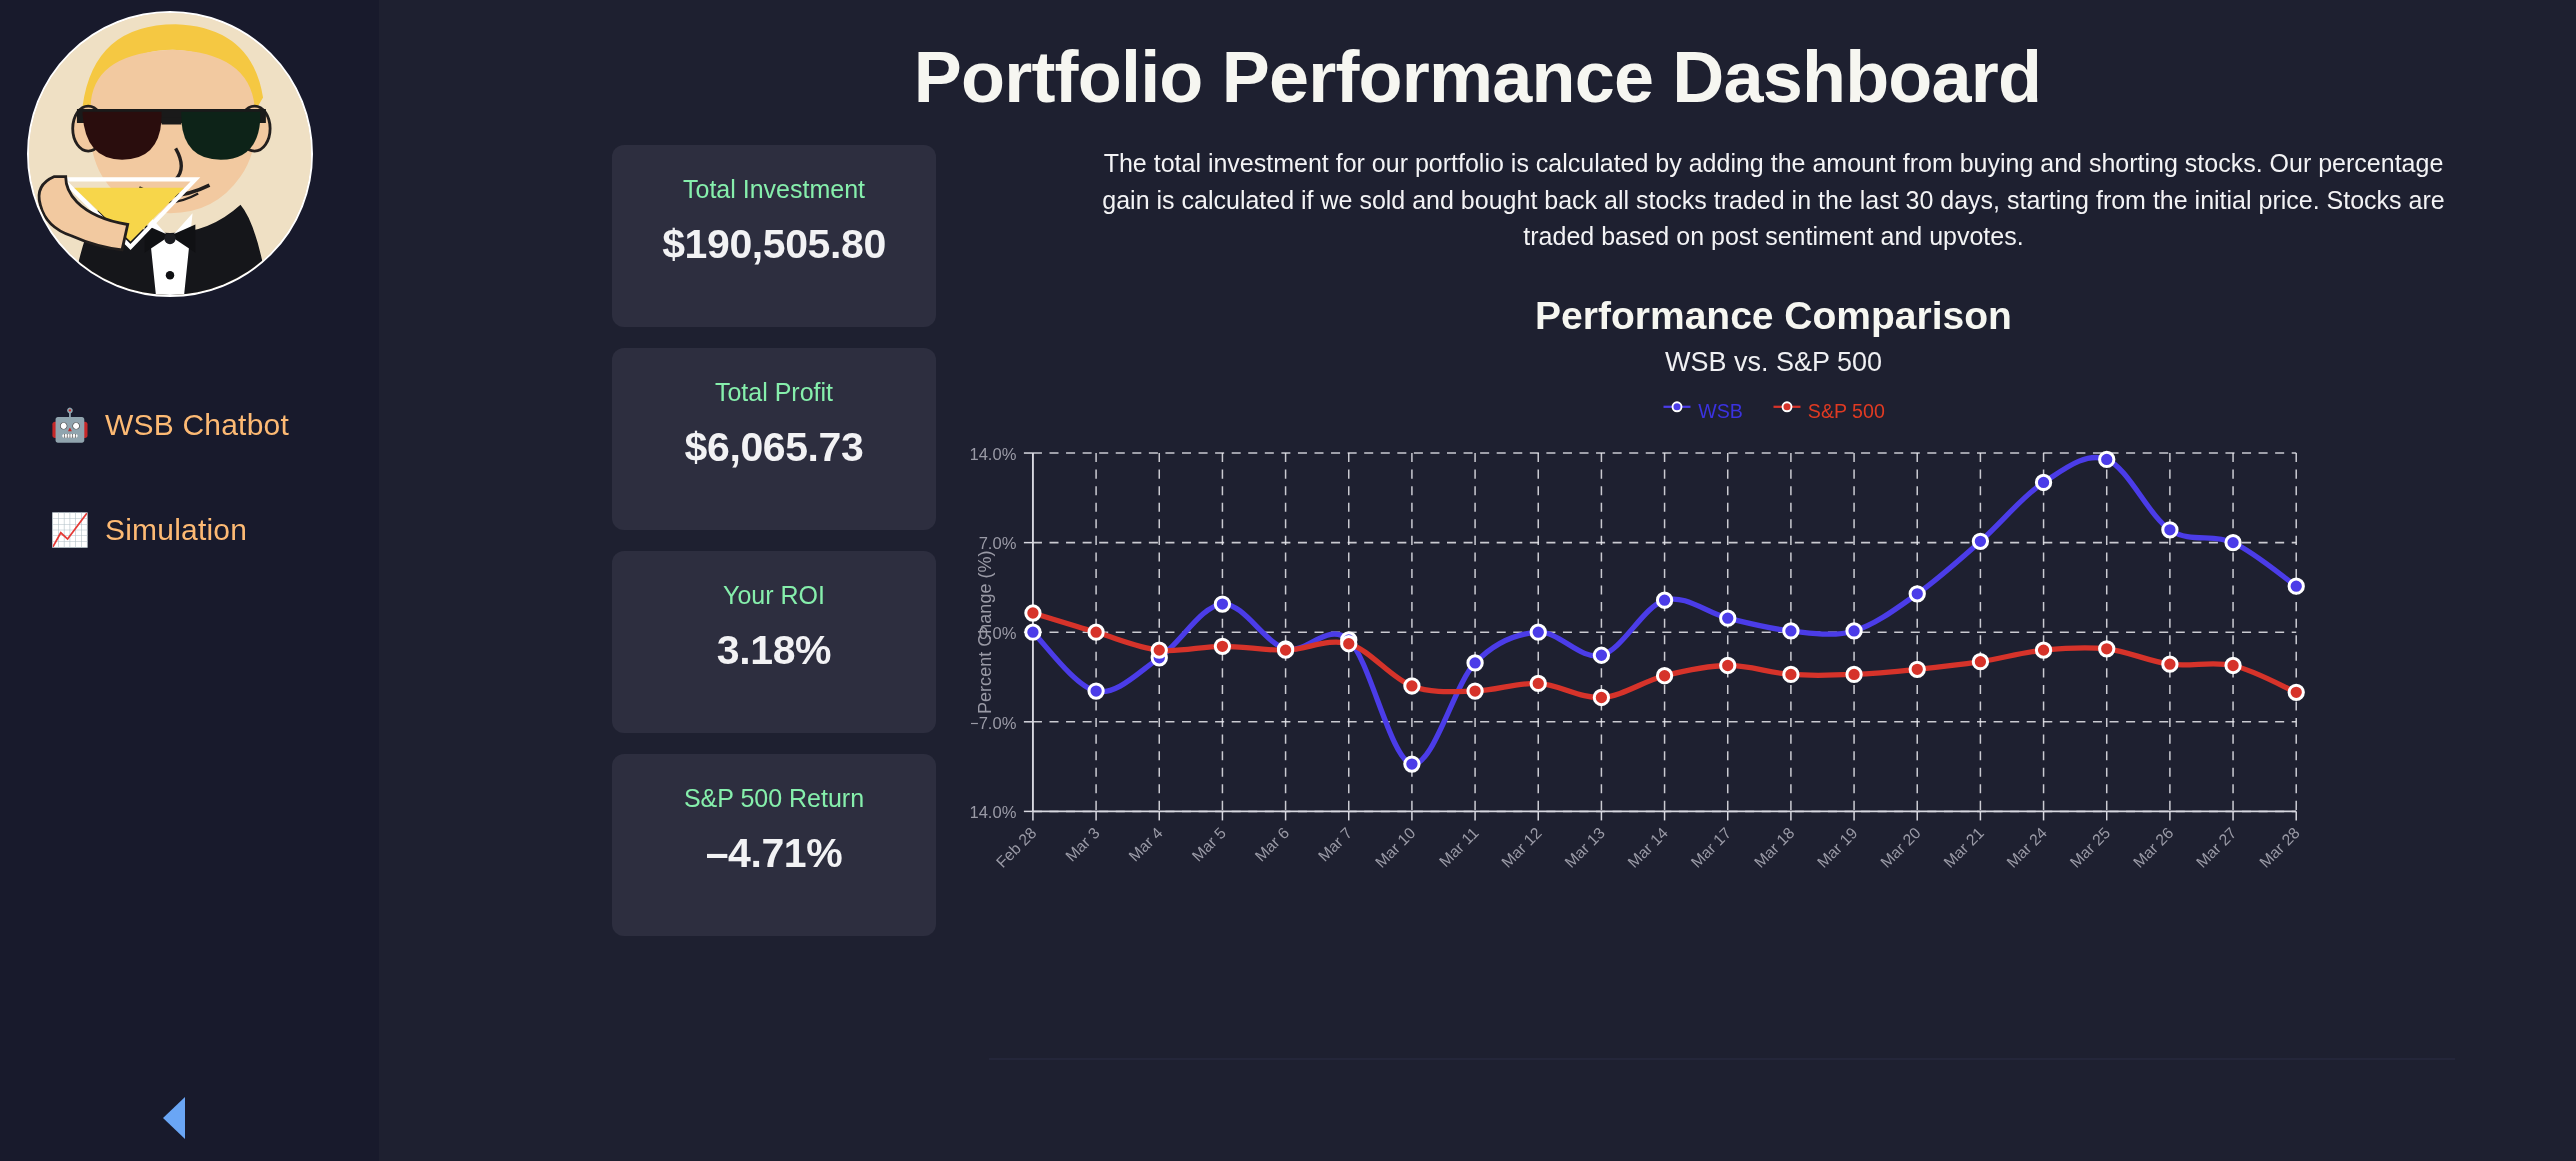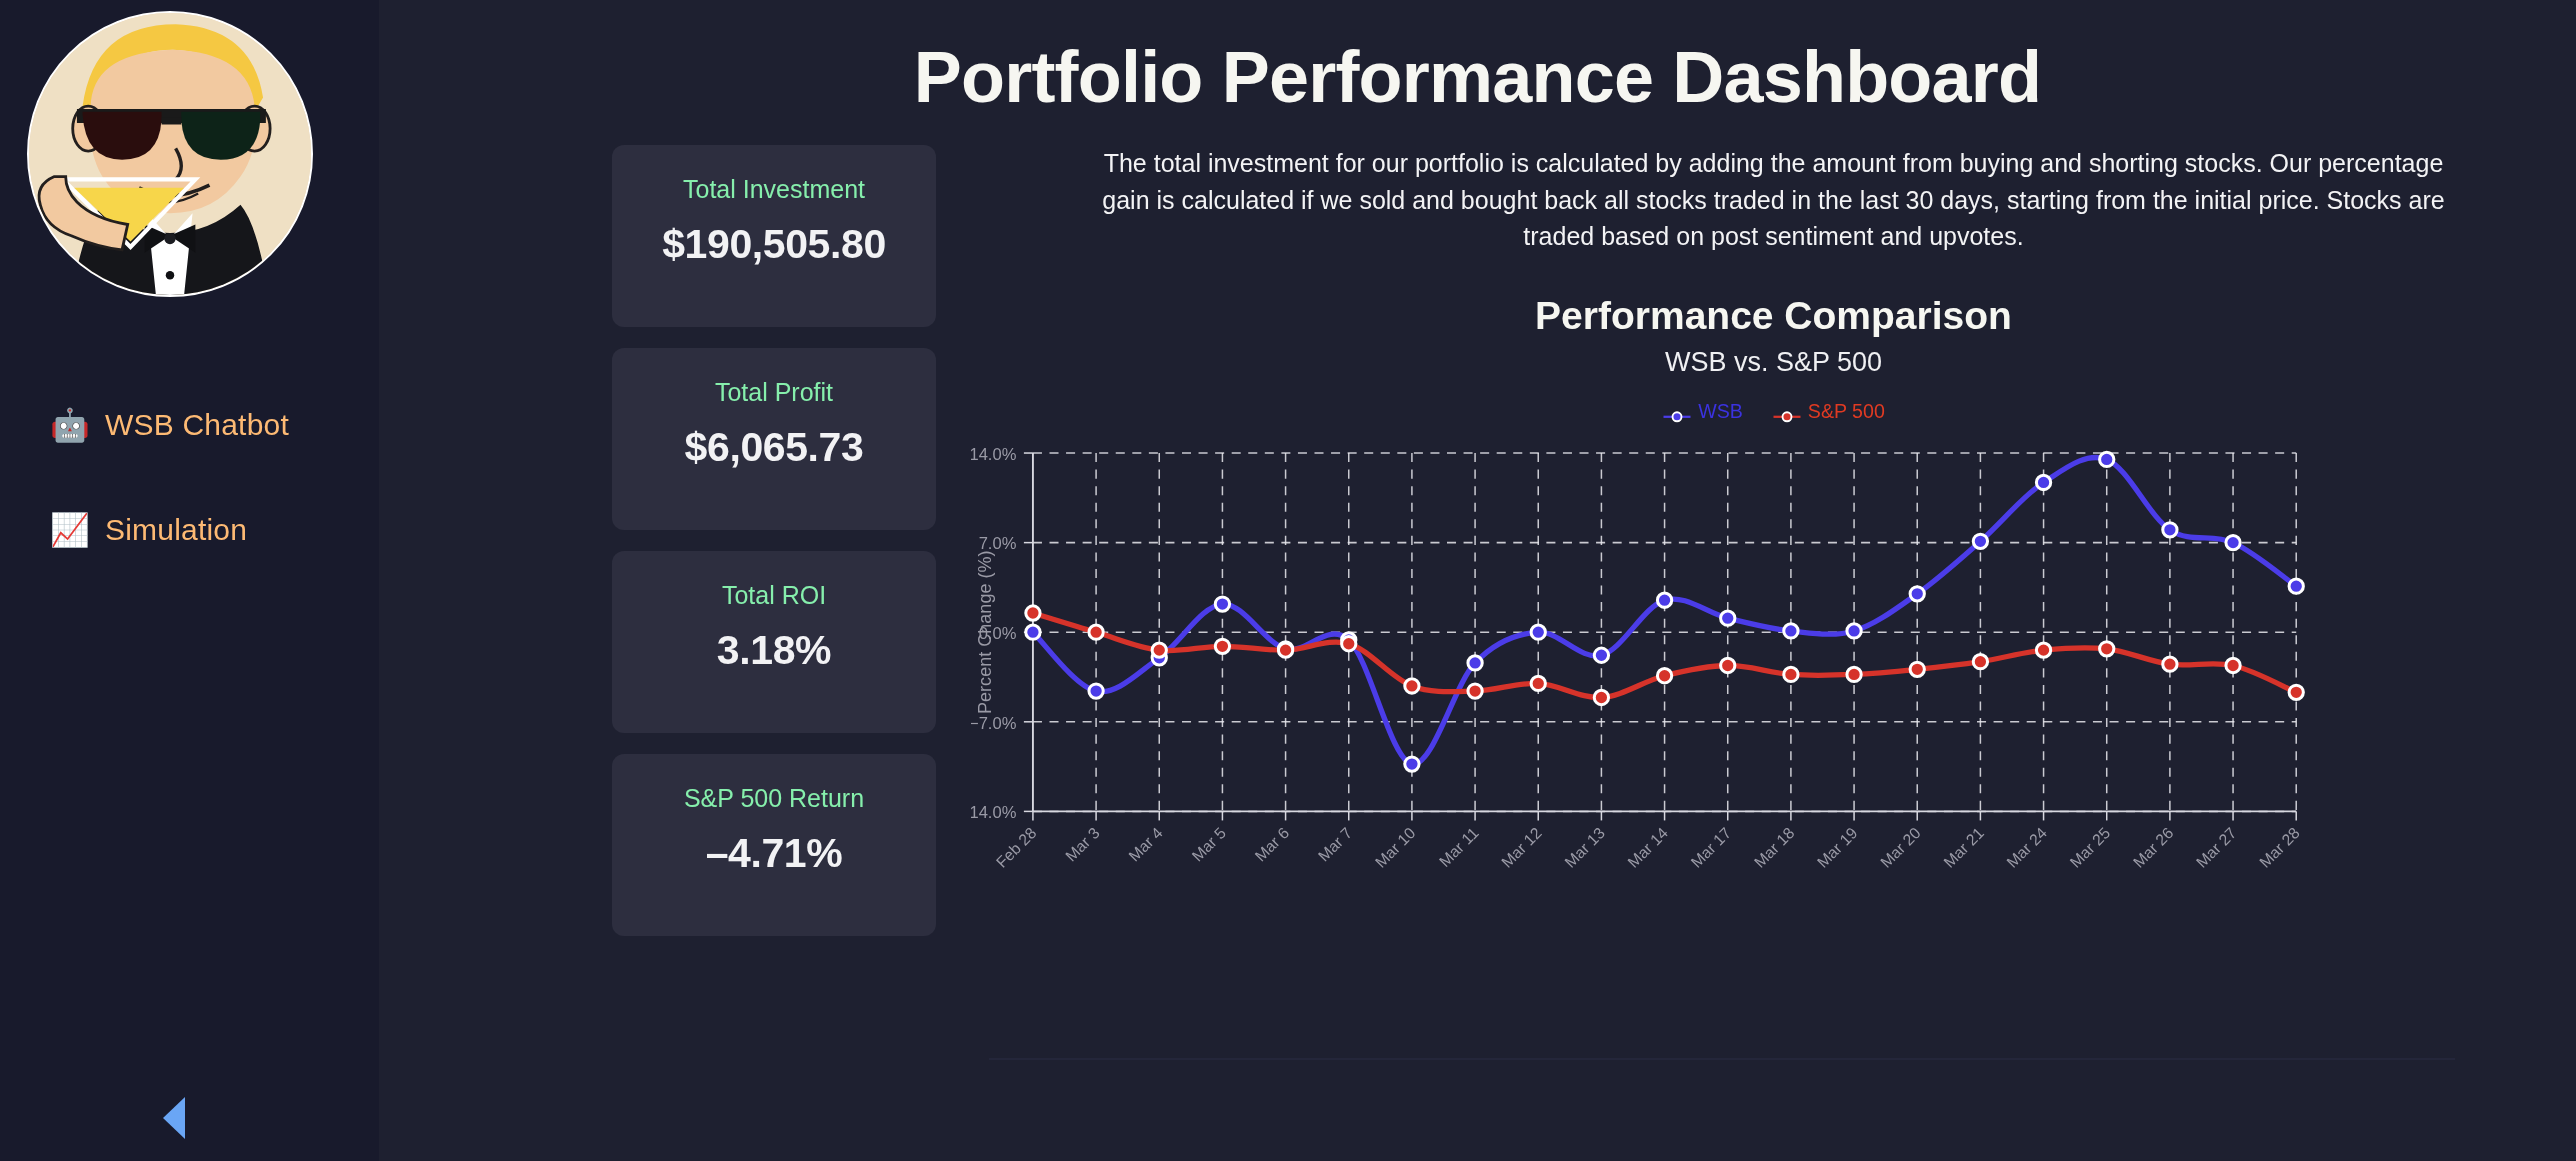--- a/index.html
+++ b/index.html
@@ -88,21 +88,21 @@
     text-align: center; font-size: 39px; font-weight: bold;
     color: #f6f6f1; margin-top: 39px;
   }
   .chart-subtitle {
     text-align: center; font-size: 27px; color: #f0f0f3; margin-top: 9px;
   }
   .legend {
     display: flex; justify-content: center; align-items: center;
     gap: 29px; margin-top: 22.6px;
   }
-  .legend-item { display: flex; align-items: flex-end; gap: 6px; font-size: 19.6px; }
+  .legend-item { display: flex; align-items: flex-start; gap: 6px; font-size: 19.6px; }
   .legend-swatch { display: block; }
   .chart-box { margin-top: 21px; }
   .divider {
     position: absolute; left: 610px; right: 121px; top: 1058px;
     height: 1.5px; background: #24263a;
   }
 </style>
 </head>
 <body>
 
@@ -168,21 +168,21 @@
       <section class="cards">
         <div class="card">
           <div class="card-label">Total Investment</div>
           <div class="card-value">$190,505.80</div>
         </div>
         <div class="card">
           <div class="card-label">Total Profit</div>
           <div class="card-value">$6,065.73</div>
         </div>
         <div class="card">
-          <div class="card-label">Total ROI</div>
+          <div class="card-label">Your ROI</div>
           <div class="card-value">3.18%</div>
         </div>
         <div class="card">
           <div class="card-label">S&amp;P 500 Return</div>
           <div class="card-value">–4.71%</div>
         </div>
       </section>
 
       <section class="right">
         <p class="desc">The total investment for our portfolio is calculated by adding the amount from buying and shorting stocks. Our percentage gain is calculated if we sold and bought back all stocks traded in the last 30 days, starting from the initial price. Stocks are traded based on post sentiment and upvotes.</p>

